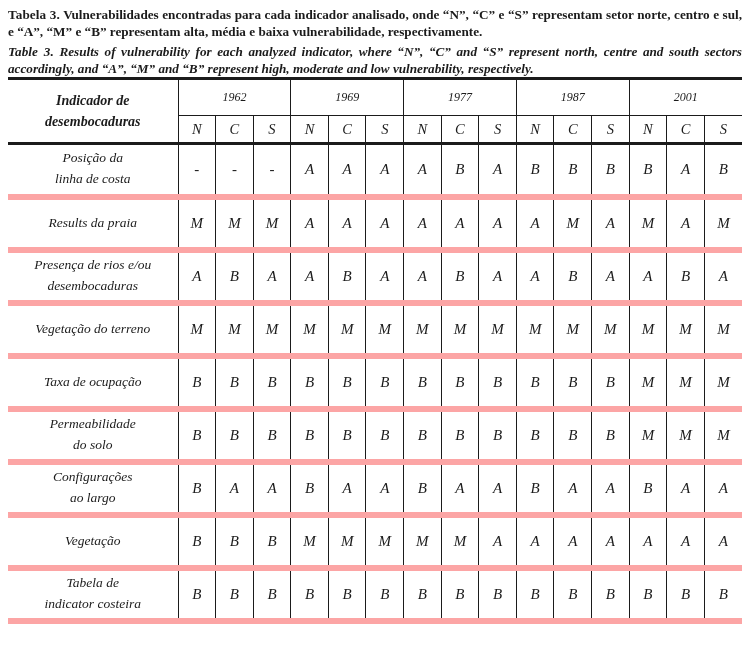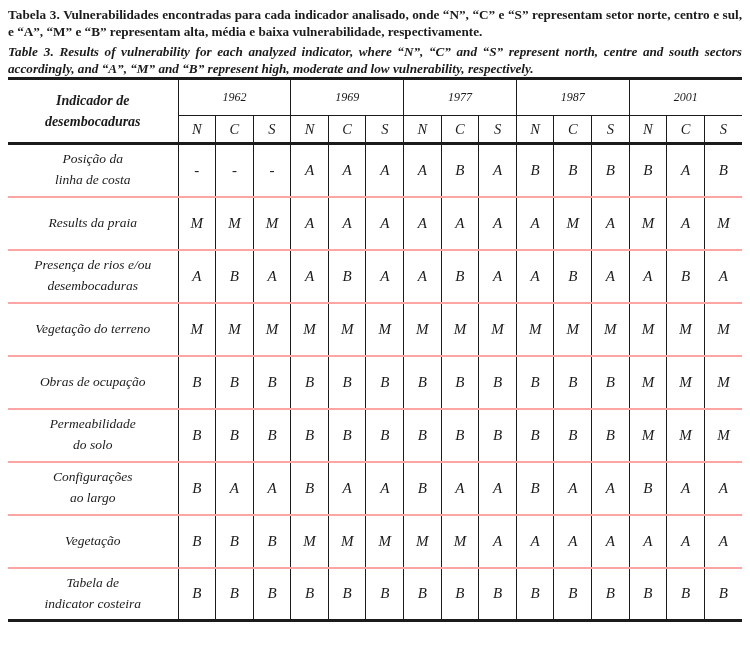--- a/index.html
+++ b/index.html
@@ -55,21 +55,21 @@
   th.year-cell {
     height: 37px;
     font-size: 12px;
     border-bottom: 1px solid #1b1b1b;
   }
   th.sector-cell {
     height: 28px;
     font-size: 14.5px;
   }
 
-  tbody tr { border-bottom: 2px solid #fca5a5; }
+  tbody tr { border-bottom: 6px solid #fca5a5; }
   tbody th.indicator {
     font-size: 13.5px;
     line-height: 1.55;
   }
   tbody td.value-cell {
     height: 53px;
     font-size: 15px;
   }
 
   
@@ -183,21 +183,21 @@
           <td class="value-cell">M</td>
           <td class="value-cell">M</td>
           <td class="value-cell group-start">M</td>
           <td class="value-cell">M</td>
           <td class="value-cell">M</td>
           <td class="value-cell group-start">M</td>
           <td class="value-cell">M</td>
           <td class="value-cell">M</td>
         </tr>
         <tr>
-          <th class="indicator"><span>Obras de ocupação</span></th>
+          <th class="indicator"><span>Taxa de ocupação</span></th>
           <td class="value-cell group-start">B</td>
           <td class="value-cell">B</td>
           <td class="value-cell">B</td>
           <td class="value-cell group-start">B</td>
           <td class="value-cell">B</td>
           <td class="value-cell">B</td>
           <td class="value-cell group-start">B</td>
           <td class="value-cell">B</td>
           <td class="value-cell">B</td>
           <td class="value-cell group-start">B</td>

